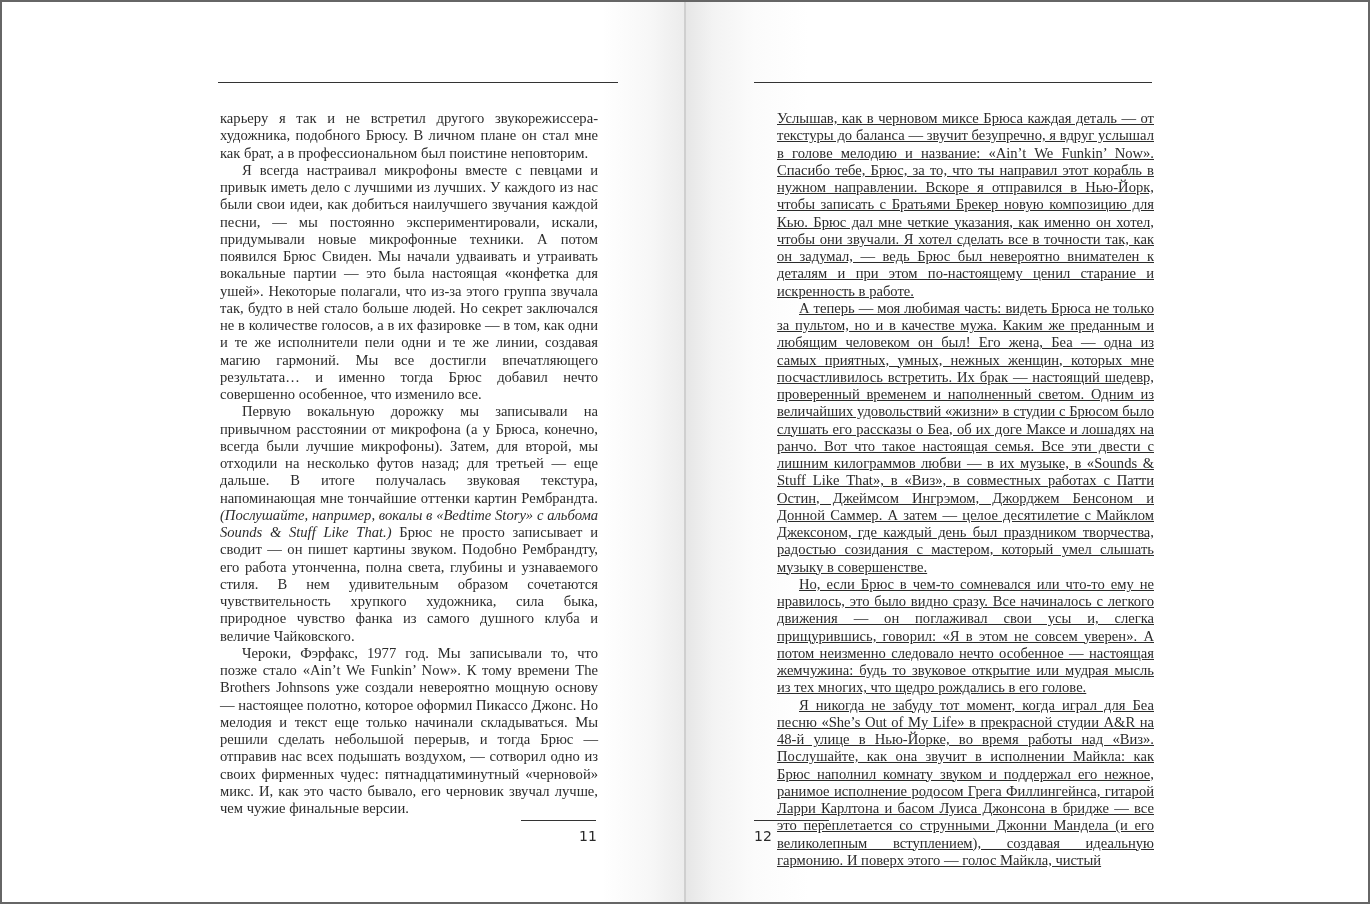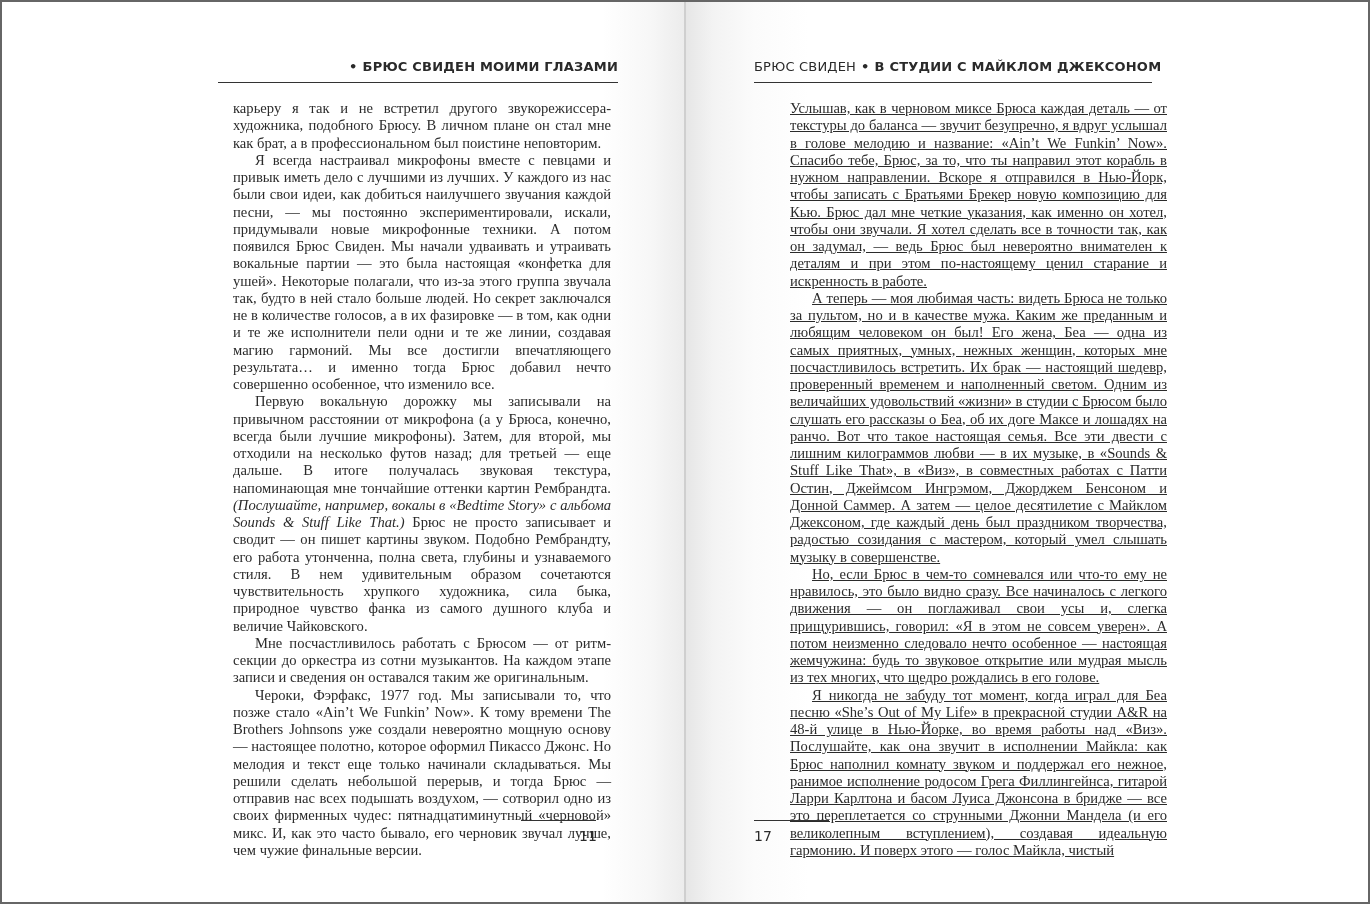--- a/index.html
+++ b/index.html
@@ -33,23 +33,23 @@
   .rh-left { right: 66px; text-align: right; }
   .rh-right { left: 68px; }
   .rh-bullet { font-weight: bold; padding: 0 5px; }
   .rh-author { font-weight: normal; }
   .rh-title { font-weight: 600; }
   .head-rule { position: absolute; top: 80px; height: 1px; background: #333; }
   .hr-left { left: 216px; width: 400px; }
   .hr-right { left: 68px; width: 398px; }
 
   .text-block {
-    position: absolute; top: 98px;
+    position: absolute; top: 108px;
     font-size: 14.6px; line-height: 17.25px;
-    text-align: justify; hyphens: manual; margin-left: 13px;
+    text-align: justify; hyphens: manual;
   }
   .tb-left { left: 218px; width: 378px; }
   .tb-right { left: 91px; width: 377px; text-decoration: underline; }
   .para { margin: 0; text-indent: 22px; }
   .para.noindent { text-indent: 0; }
   .para em { }
 
   .foot-rule { position: absolute; top: 818px; height: 1px; background: #333; width: 75px; }
   .fr-left { left: 519px; }
   .fr-right { left: 68px; }
@@ -61,50 +61,43 @@
   .folio-left { left: 577px; }
   .folio-right { left: 68px; }
 </style>
 </head>
 <body>
 
 <div class="frame">
   <div class="spread">
 
     <div class="page page-left">
-      <div class="running-head rh-left">
-        <span class="rh-bullet">•</span><span class="rh-title">БРЮС СВИДЕН МОИМИ ГЛАЗАМИ</span>
-      </div>
       <div class="head-rule hr-left"></div>
 
       <div class="text-block tb-left">
         <p class="para noindent">карьеру я так и не встретил другого звукорежиссера-художника, подобного Брюсу. В личном плане он стал мне как брат, а в профессиональном был поистине неповторим.</p>
         <p class="para">Я всегда настраивал микрофоны вместе с певцами и привык иметь дело с лучшими из лучших. У каждого из нас были свои идеи, как добиться наилучшего звучания каждой песни, — мы постоянно экспериментировали, искали, придумывали новые микрофонные техники. А потом появился Брюс Свиден. Мы начали удваивать и утраивать вокальные партии — это была настоящая «конфетка для ушей». Некоторые полагали, что из-за этого группа звучала так, будто в ней стало больше людей. Но секрет заключался не в количестве голосов, а в их фазировке — в том, как одни и те же исполнители пели одни и те же линии, создавая магию гармоний. Мы все достигли впечатляющего результата… и именно тогда Брюс добавил нечто совершенно особенное, что изменило все.</p>
         <p class="para"><span>Первую вокальную дорожку мы записывали на привычном расстоянии от микрофона (а у Брюса, конечно, всегда были лучшие микрофоны). Затем, для второй, мы отходили на несколько футов назад; для третьей — еще дальше. В итоге получалась звуковая текстура, напоминающая мне тончайшие оттенки картин Рембрандта. </span><em>(Послушайте, например, вокалы в «Bedtime Story» с альбома Sounds &amp; Stuff Like That.)</em><span> Брюс не просто записывает и сводит — он пишет картины звуком. Подобно Рембрандту, его работа утонченна, полна света, глубины и узнаваемого стиля. В нем удивительным образом сочетаются чувствительность хрупкого художника, сила быка, природное чувство фанка из самого душного клуба и величие Чайковского.</span></p>
-        <p class="para">Мне посчастливилось работать с Брюсом — от ритм-секции до оркестра из сотни музыкантов. На каждом этапе записи и сведения он оставался таким же оригинальным.</p>
         <p class="para">Чероки, Фэрфакс, 1977 год. Мы записывали то, что позже стало «Ain’t We Funkin’ Now». К тому времени The Brothers Johnsons уже создали невероятно мощную основу — настоящее полотно, которое оформил Пикассо Джонс. Но мелодия и текст еще только начинали складываться. Мы решили сделать небольшой перерыв, и тогда Брюс — отправив нас всех подышать воздухом, — сотворил одно из своих фирменных чудес: пятнадцатиминутный «черновой» микс. И, как это часто бывало, его черновик звучал лучше, чем чужие финальные версии.</p>
       </div>
 
       <div class="foot-rule fr-left"></div>
       <div class="folio folio-left">11</div>
     </div>
 
     <div class="spine"></div>
 
     <div class="page page-right">
-      <div class="running-head rh-right">
-        <span class="rh-author">БРЮС СВИДЕН</span><span class="rh-bullet">•</span><span class="rh-title">В СТУДИИ С МАЙКЛОМ ДЖЕКСОНОМ</span>
-      </div>
       <div class="head-rule hr-right"></div>
 
       <div class="text-block tb-right">
         <p class="para noindent">Услышав, как в черновом миксе Брюса каждая деталь — от текстуры до баланса — звучит безупречно, я вдруг услышал в голове мелодию и название: «Ain’t We Funkin’ Now». Спасибо тебе, Брюс, за то, что ты направил этот корабль в нужном направлении. Вскоре я отправился в Нью-Йорк, чтобы записать с Братьями Брекер новую композицию для Кью. Брюс дал мне четкие указания, как именно он хотел, чтобы они звучали. Я хотел сделать все в точности так, как он задумал, — ведь Брюс был невероятно внимателен к деталям и при этом по-настоящему ценил старание и искренность в работе.</p>
         <p class="para">А теперь — моя любимая часть: видеть Брюса не только за пультом, но и в качестве мужа. Каким же преданным и любящим человеком он был! Его жена, Беа — одна из самых приятных, умных, нежных женщин, которых мне посчастливилось встретить. Их брак — настоящий шедевр, проверенный временем и наполненный светом. Одним из величайших удовольствий «жизни» в студии с Брюсом было слушать его рассказы о Беа, об их доге Максе и лошадях на ранчо. Вот что такое настоящая семья. Все эти двести с лишним килограммов любви — в их музыке, в «Sounds &amp; Stuff Like That», в «Виз», в совместных работах с Патти Остин, Джеймсом Ингрэмом, Джорджем Бенсоном и Донной Саммер. А затем — целое десятилетие с Майклом Джексоном, где каждый день был праздником творчества, радостью созидания с мастером, который умел слышать музыку в совершенстве.</p>
         <p class="para">Но, если Брюс в чем-то сомневался или что-то ему не нравилось, это было видно сразу. Все начиналось с легкого движения — он поглаживал свои усы и, слегка прищурившись, говорил: «Я в этом не совсем уверен». А потом неизменно следовало нечто особенное — настоящая жемчужина: будь то звуковое открытие или мудрая мысль из тех многих, что щедро рождались в его голове.</p>
         <p class="para">Я никогда не забуду тот момент, когда играл для Беа песню «She’s Out of My Life» в прекрасной студии A&amp;R на 48-й улице в Нью-Йорке, во время работы над «Виз». Послушайте, как она звучит в исполнении Майкла: как Брюс наполнил комнату звуком и поддержал его нежное, ранимое исполнение родосом Грега Филлингейнса, гитарой Ларри Карлтона и басом Луиса Джонсона в бридже — все это переплетается со струнными Джонни Мандела (и его великолепным вступлением), создавая идеальную гармонию. И поверх этого — голос Майкла, чистый</p>
       </div>
 
       <div class="foot-rule fr-right"></div>
-      <div class="folio folio-right">17</div>
+      <div class="folio folio-right">12</div>
     </div>
 
   </div>
 </div>
 
 </body></html>

